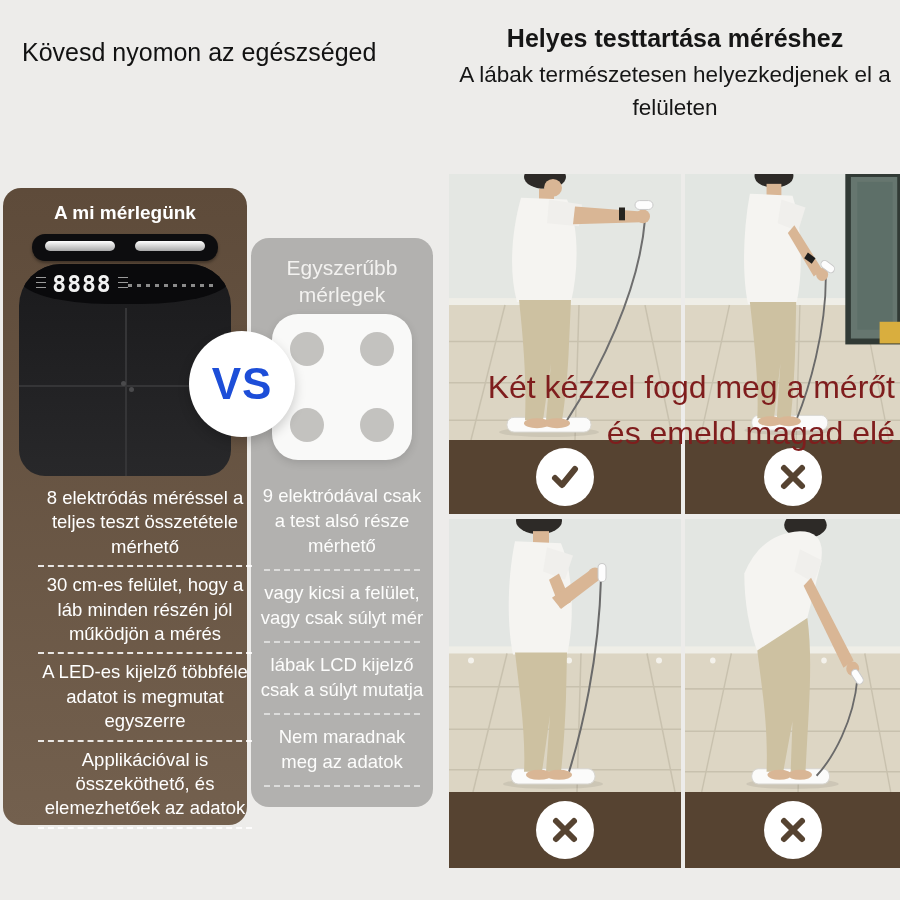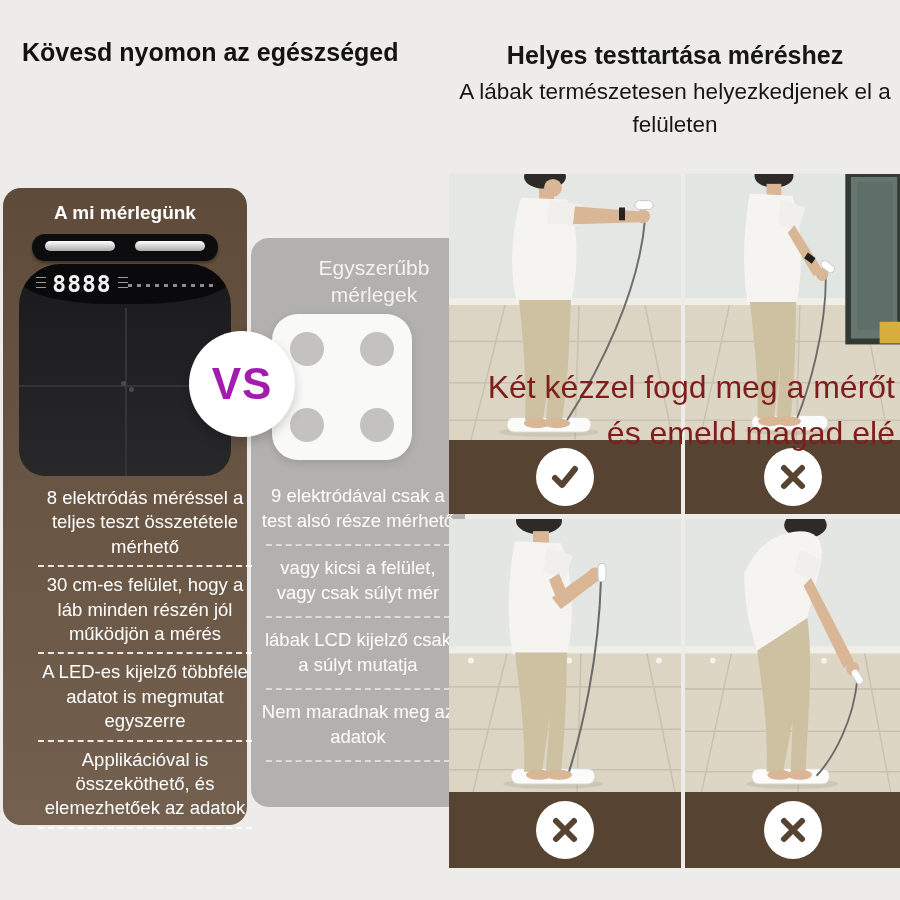--- a/index.html
+++ b/index.html
@@ -1,22 +1,22 @@
 <!DOCTYPE html>
 <html><head>
 <meta charset="utf-8">
 <style>
   html,body{margin:0;padding:0;}
   body{font-family:"Liberation Sans", sans-serif; background:#edecea;}
   .page{position:relative;width:900px;height:900px;background:#edecea;overflow:hidden;}
 
   
-  .hdr-left{position:absolute;left:22px;top:38px;width:410px;font-size:25px;font-weight:bold;color:#121212;}
+  .hdr-left{position:absolute;left:22px;top:38px;width:410px;font-size:25px;font-weight:normal;color:#121212;}
   .hdr-right{position:absolute;left:450px;top:24px;width:450px;text-align:center;color:#161616;}
-  .hdr-right .t{font-size:25px;font-weight:bold;margin-bottom:6px;margin-top:17px;}
+  .hdr-right .t{font-size:25px;font-weight:bold;margin-bottom:6px;}
   .hdr-right .s{font-size:22.5px;line-height:1.45;font-weight:400;}
 
   
   .card-our{position:absolute;left:3px;top:188px;width:244px;height:637px;border-radius:18px;
     background:linear-gradient(180deg,#5e4b3a,#73604e);z-index:1;}
   .card-our .title{margin-top:14px;text-align:center;color:#fff;font-weight:bold;font-size:19px;}
   .handlebar{position:absolute;left:29px;top:46px;width:186px;height:27px;background:#0d0d0f;border-radius:13px;
     box-shadow:0 2px 3px rgba(0,0,0,.35);}
   .grip{position:absolute;top:7px;width:70px;height:10px;border-radius:5px;background:linear-gradient(180deg,#ffffff,#a9a9a9);}
   .grip.g1{left:13px;} .grip.g2{right:13px;}
@@ -28,33 +28,33 @@
   .ledticks{width:10px;height:14px;background:repeating-linear-gradient(180deg,#9a9a9a 0 1.5px,transparent 1.5px 5px);}
   .digits{font-family:"DejaVu Sans Mono", monospace;font-weight:bold;font-size:23px;letter-spacing:1px;color:#f2f2f2;line-height:1;}
   .ledicons{margin-top:2px;width:86px;height:3px;background:repeating-linear-gradient(90deg,#8b8b8b 0 4px,transparent 4px 9px);}
   .divi-v{position:absolute;left:50%;top:44px;bottom:0;width:2px;background:#353537;}
   .divi-h{position:absolute;left:0;right:0;top:57%;height:2px;background:#353537;}
   .cdot{position:absolute;width:5px;height:5px;border-radius:50%;background:#4a4a4c;}
   .features{position:absolute;left:0;top:292px;width:100%;padding-left:20px;}
   .feat{width:88%;margin:6px auto 6px;color:#ffffff;font-size:18.5px;line-height:1.32;text-align:center;}
   .dash{width:88%;margin:4px auto;border-top:2.5px dashed rgba(255,255,255,.85);height:0;}
 
-  .card-simple{position:absolute;left:251px;top:238px;width:182px;height:569px;border-radius:18px;background:#b2b1af;padding-left:32px;}
+  .card-simple{position:absolute;left:251px;top:238px;width:182px;height:569px;border-radius:18px;background:#b2b1af;}
   .card-simple .title{margin-top:16px;text-align:center;color:#f3f2f0;font-size:21px;line-height:1.3;font-weight:400;}
   .simplescale{position:absolute;left:21px;top:76px;width:140px;height:146px;background:#f9f9f8;border-radius:26px;
     box-shadow:0 3px 8px rgba(0,0,0,.12);}
   .pad{position:absolute;width:34px;height:34px;border-radius:50%;background:#c3c2bf;}
   .pad.p1{left:18px;top:18px;} .pad.p2{right:18px;top:18px;} .pad.p3{left:18px;bottom:18px;} .pad.p4{right:18px;bottom:18px;}
   .features2{position:absolute;left:0;top:236px;width:100%;}
   .feat2{width:90%;margin:10px auto;color:#fdfdfc;font-size:18.5px;line-height:1.35;text-align:center;}
   .dash2{width:86%;margin:8px auto;border-top:2px dashed rgba(255,255,255,.55);height:0;}
 
   .vs-circle{position:absolute;left:189px;top:331px;width:106px;height:106px;border-radius:50%;background:#ffffff;
     box-shadow:0 5px 12px rgba(0,0,0,.18);display:flex;align-items:center;justify-content:center;z-index:3;}
-  .vs-circle span{font-size:44px;font-weight:bold;color:#a21caf;letter-spacing:1px;}
+  .vs-circle span{font-size:44px;font-weight:bold;color:#1d4ed8;letter-spacing:1px;}
 
   
   .posture{position:absolute;left:449px;top:174px;width:451px;height:694px;}
   .cell{position:absolute;overflow:hidden;background:#e4e7e3;}
   .c1{left:0;top:0;width:232px;height:266px;}
   .c2{left:236px;top:0;width:215px;height:266px;}
   .c3{left:0;top:345px;width:232px;height:273px;}
   .c4{left:236px;top:345px;width:215px;height:273px;}
   .cell svg{width:100%;height:100%;display:block;}
   .strip{position:absolute;background:#564331;display:flex;align-items:center;justify-content:center;}

